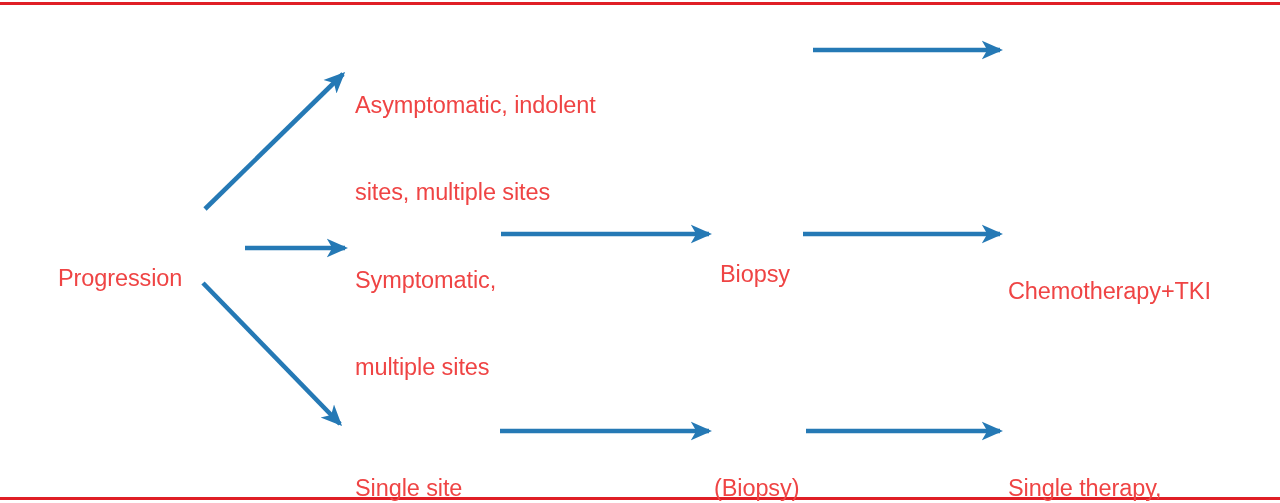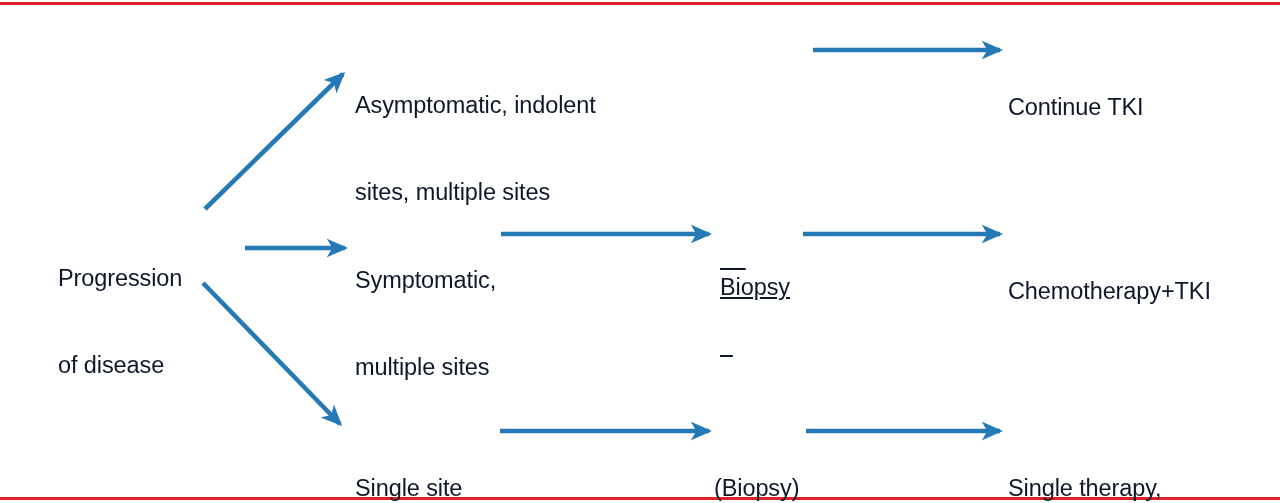--- a/index.html
+++ b/index.html
@@ -30,21 +30,21 @@
   #arrow-layer {
     position: absolute;
     left: 0;
     top: 0;
     width: 1280px;
     height: 503px;
   }
 
   .node {
     position: absolute;
-    color: #0f172a;
+    color: #ef4444;
     font-size: 23.5px;
     line-height: 29px;
     white-space: pre;
     letter-spacing: -0.1px;
   }
 </style>
 </head>
 <body>
 
 <div id="figure">
@@ -71,48 +71,44 @@
 
     <line x1="803" y1="234" x2="1000" y2="234" stroke="#2579b5" stroke-width="4.6" marker-end="url(#ah)"></line>
 
     <line x1="500" y1="431" x2="709" y2="431" stroke="#2579b5" stroke-width="4.6" marker-end="url(#ah)"></line>
 
     <line x1="806" y1="431" x2="1000" y2="431" stroke="#2579b5" stroke-width="4.6" marker-end="url(#ah)"></line>
   </svg>
 
   <div class="node" style="left:58px; top:206px;">
     <div>Progression</div>
-    <div>of disease</div>
   </div>
 
   <div class="node" style="left:355px; top:33px;">
     <div>Asymptomatic, indolent</div>
     <div>sites, multiple sites</div>
   </div>
 
   <div class="node" style="left:355px; top:208px;">
     <div>Symptomatic,</div>
     <div>multiple sites</div>
   </div>
 
   <div class="node" style="left:355px; top:416px;">
     <div>Single site</div>
   </div>
 
-  <div class="node" style="left:720px; top:215px;text-decoration:underline;">
+  <div class="node" style="left:720px; top:202px;">
     <div>Biopsy</div>
   </div>
 
   <div class="node" style="left:714px; top:416px;">
     <div>(Biopsy)</div>
   </div>
 
-  <div class="node" style="left:1008px; top:35px;">
-    <div>Continue TKI</div>
-  </div>
 
   <div class="node" style="left:1008px; top:219px;">
     <div>Chemotherapy+TKI</div>
   </div>
 
   <div class="node" style="left:1008px; top:416px;">
     <div>Single therapy,</div>
     
   </div>
 

